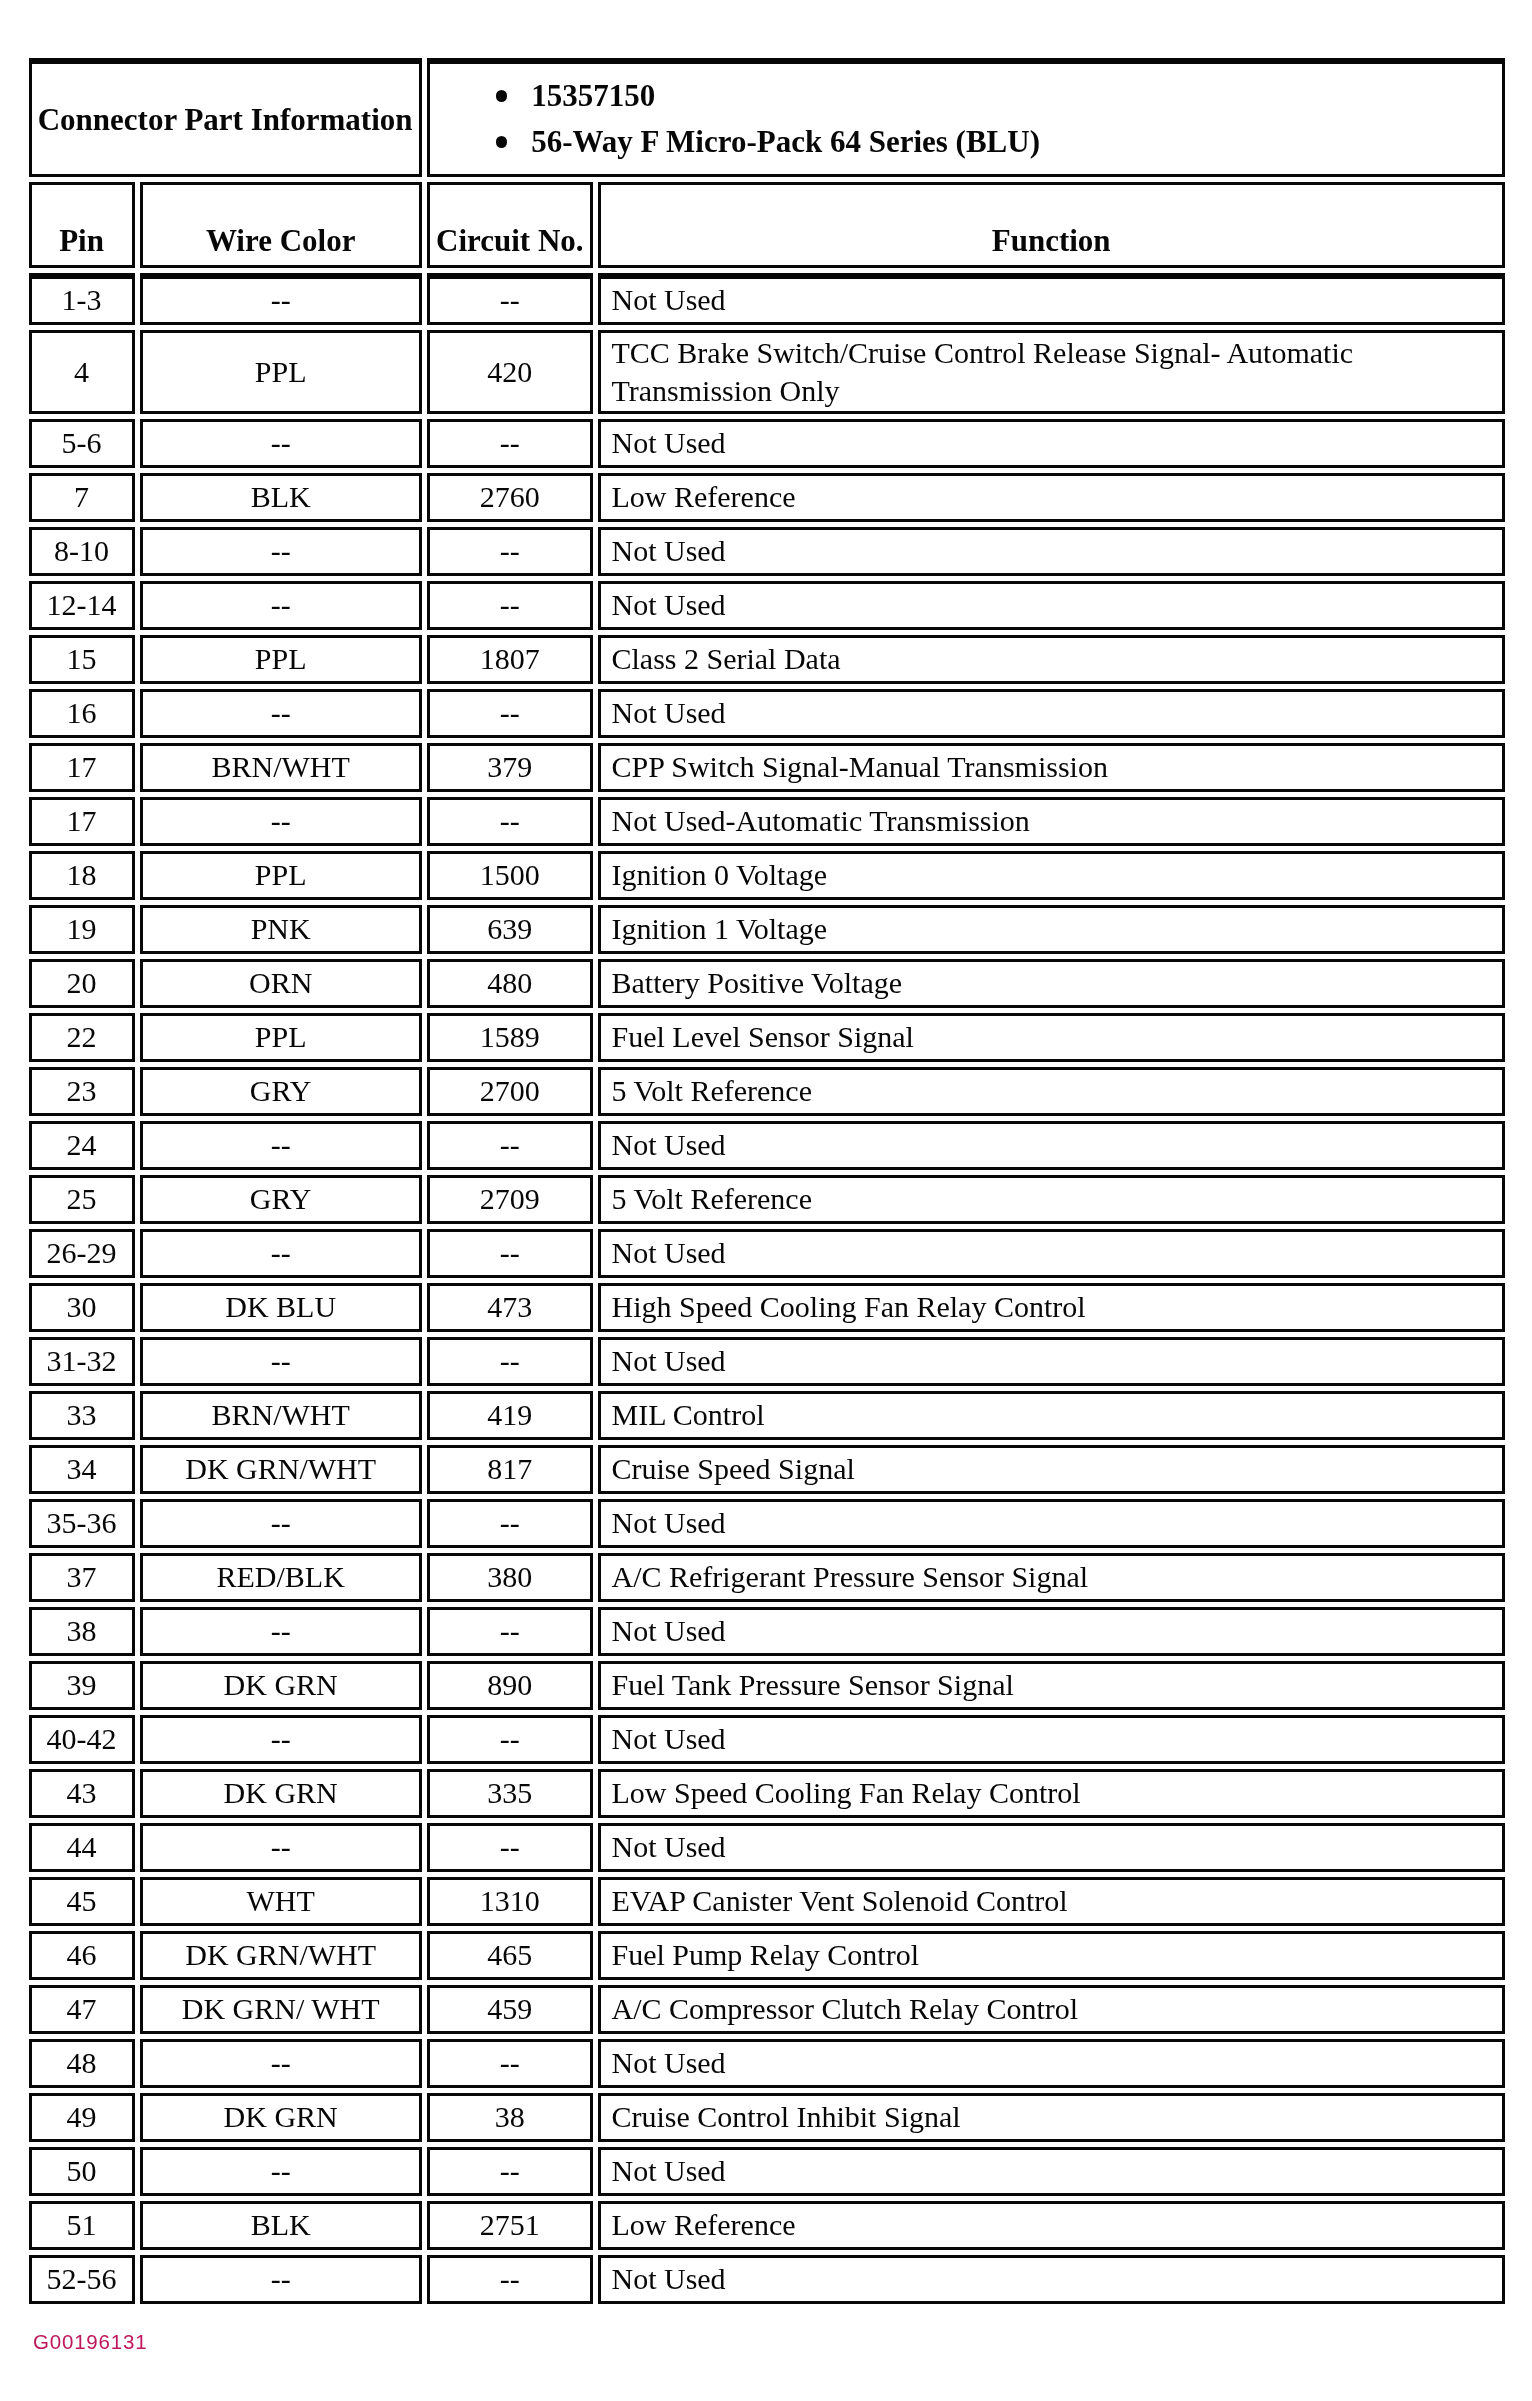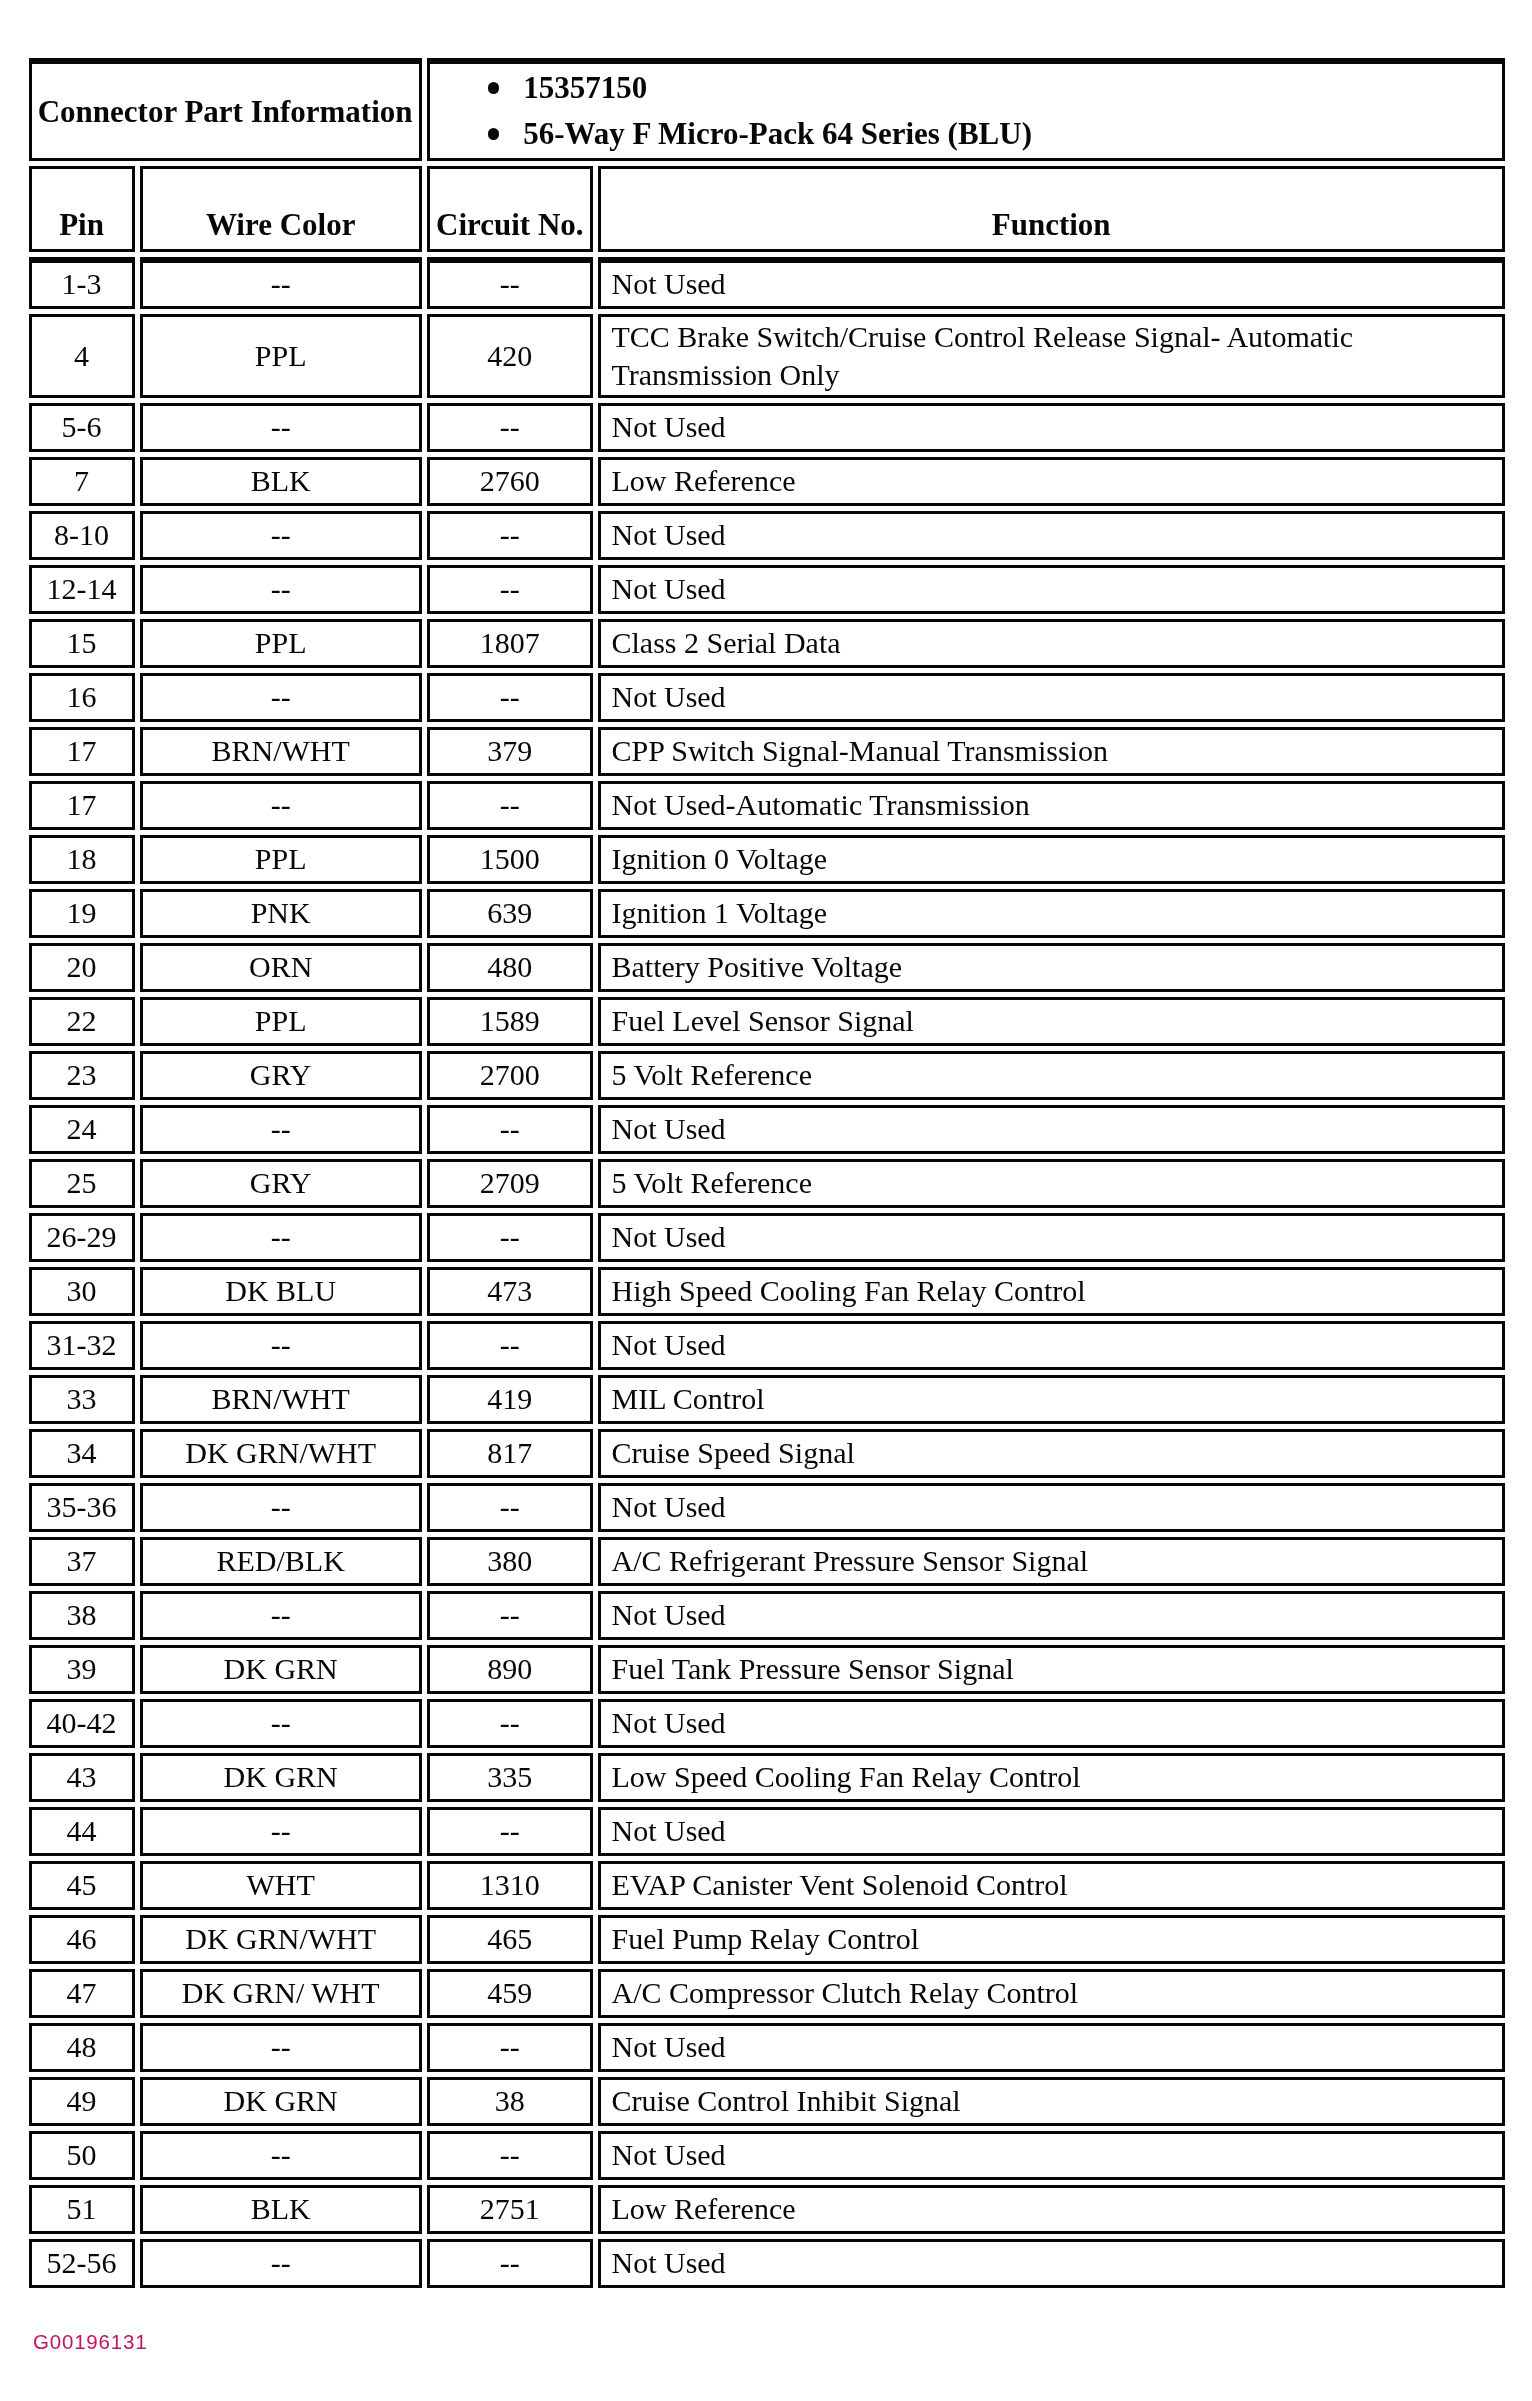--- a/index.html
+++ b/index.html
@@ -40,21 +40,21 @@
     font-weight:bold;
     font-size:31px;
     line-height:43px;
     height:74px;
   }
   td.bullets-cell{
     vertical-align:middle;
     height:74px;
     padding-left:58px;
   }
-  ul.id-list{margin:0;padding:0;list-style:none;}
+  ul.id-list{margin:8px;padding:0;list-style:none;}
   ul.id-list li{
     display:flex;
     align-items:center;
     gap:24px;
     font-weight:bold;
     font-size:31px;
     line-height:46px;
     white-space:nowrap;
   }
   .bullet{

